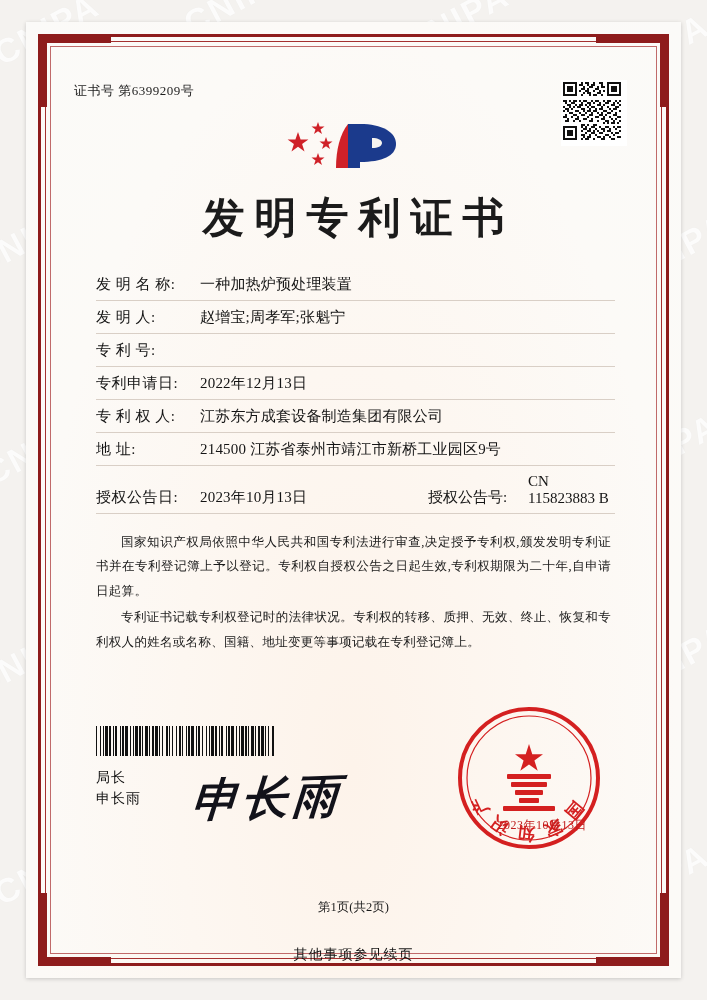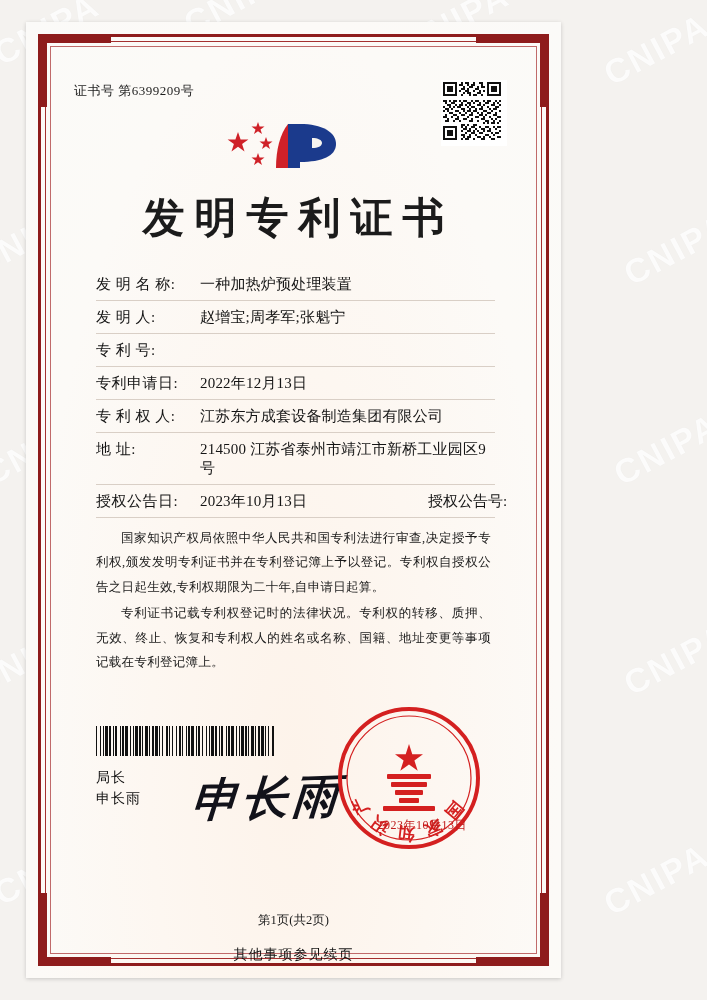--- a/index.html
+++ b/index.html
@@ -32,21 +32,21 @@
     letter-spacing: 2px;
     transform: rotate(-28deg);
     pointer-events: none;
     user-select: none;
   }
 
   .certificate {
     position: absolute;
     left: 26px;
     top: 22px;
-    width: 535px;
+    width: 655px;
     height: 956px;
     background:
       radial-gradient(ellipse at 50% 78%, #fdf3ea 0%, #fdf7f1 38%, #fcfaf7 70%, #fbfaf8 100%);
     box-shadow: 0 1px 4px rgba(0,0,0,0.18);
   }
 
   
   .frame-outer {
     position: absolute;
     left: 12px; top: 12px; right: 12px; bottom: 12px;
@@ -154,21 +154,21 @@
   .fl2 {
     width: 100px;
     flex: 0 0 100px;
     display: flex;
     justify-content: space-between;
     white-space: nowrap;
   }
   .fv2 { flex: 1; }
 
   .para {
-    margin-top: 0;
+    margin-top: 8px;
     padding: 0 22px;
     font-size: 12.5px;
     line-height: 1.95;
     color: #1a1a1a;
     text-align: justify;
     letter-spacing: 0.3px;
   }
   .para p { margin: 0 0 2px 0; text-indent: 2em; }
 
   
@@ -217,21 +217,21 @@
     bottom: 104px;
     font-size: 12px;
     color: #c01c1c;
     font-family: "Liberation Serif", serif;
     letter-spacing: 0.5px;
     white-space: nowrap;
   }
 
   .page-no {
     position: absolute;
-    bottom: 9px;
+    bottom: 22px;
     left: 0;
     right: 0;
     text-align: center;
     font-size: 12.5px;
     color: #1a1a1a;
   }
 
   .footnote {
     position: absolute;
     left: 0; right: 0;
@@ -510,20 +510,21 @@
           <span class="fv">江苏东方成套设备制造集团有限公司</span>
         </div>
         <div class="field-row">
           <span class="fl">地 址:</span>
           <span class="fv">214500 江苏省泰州市靖江市新桥工业园区9号</span>
         </div>
         <div class="field-row dual">
           <span class="fl">授权公告日:</span>
           <span class="fv">2023年10月13日</span>
           <span class="fl2">授权公告号:</span>
+          <span class="fv2">CN 115823883 B</span>
         </div>
       </div>
 
       <div class="para">
         <p>国家知识产权局依照中华人民共和国专利法进行审查,决定授予专利权,颁发发明专利证书并在专利登记簿上予以登记。专利权自授权公告之日起生效,专利权期限为二十年,自申请日起算。</p>
         <p>专利证书记载专利权登记时的法律状况。专利权的转移、质押、无效、终止、恢复和专利权人的姓名或名称、国籍、地址变更等事项记载在专利登记簿上。</p>
       </div>
 
       <div class="barcode">
         <svg width="180" height="30" id="barcode-svg">

